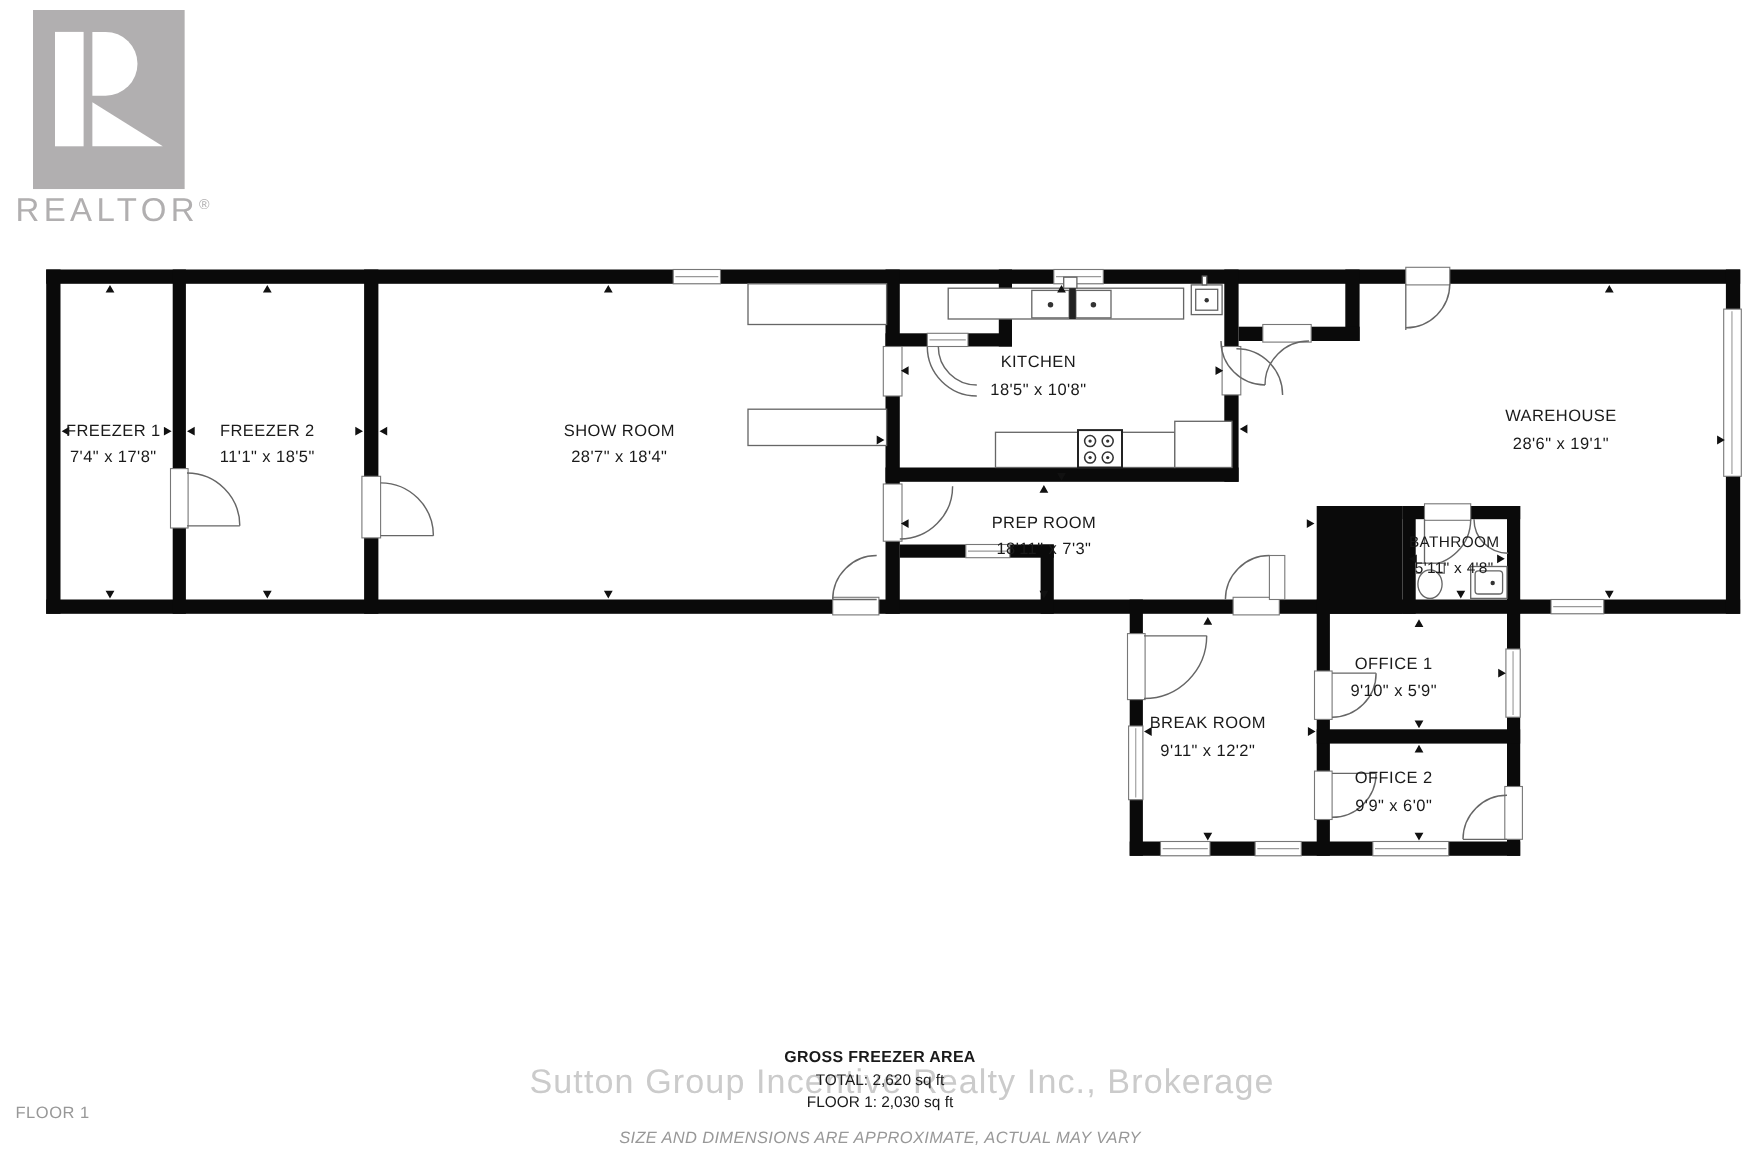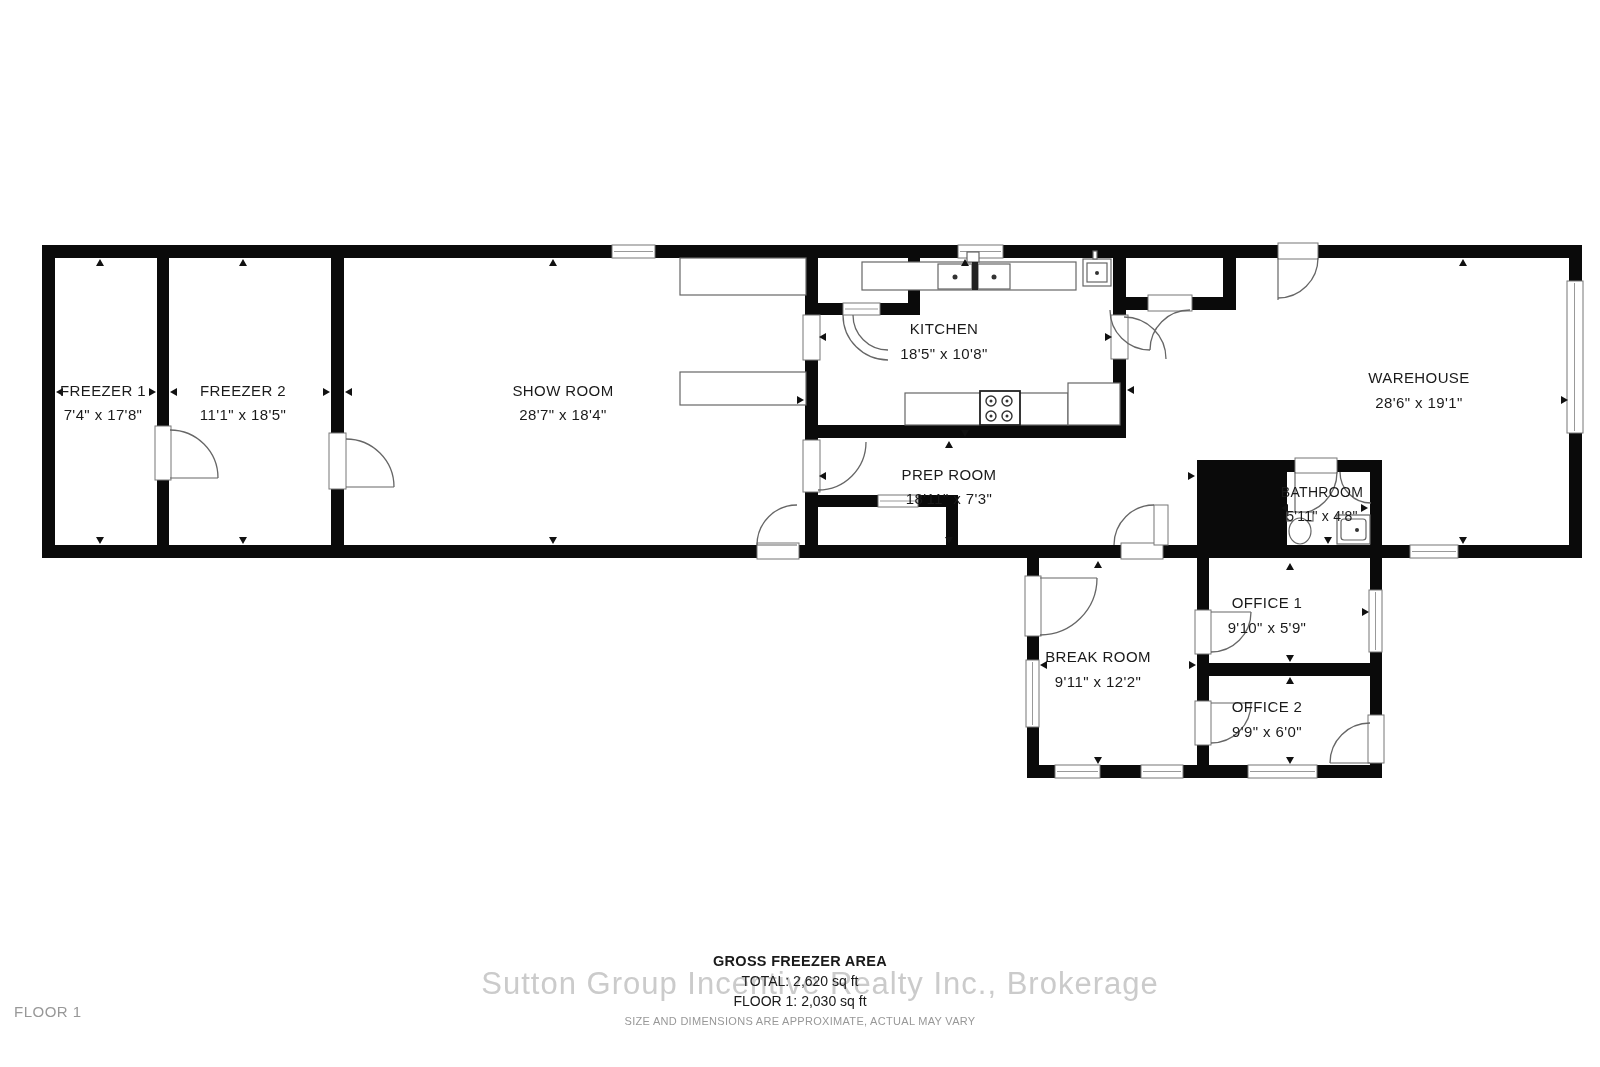--- a/index.html
+++ b/index.html
@@ -36,29 +36,38 @@
   .dot{fill:#333333;}
   .arrows{fill:#111111;}
   .lbl{font-family:"Liberation Sans",sans-serif;font-size:15px;fill:var(--text);
        text-anchor:middle;letter-spacing:.4px;}
   .lbl-s{font-family:"Liberation Sans",sans-serif;font-size:14px;fill:var(--text);
        text-anchor:middle;letter-spacing:.3px;}
   
   .footer{position:absolute;left:0;right:0;top:953px;text-align:center;color:var(--text);}
   .footer .f-title{font-size:14.5px;font-weight:600;letter-spacing:.3px;}
   .footer .f-line{font-size:14px;margin-top:4px;}
-  .footer .f-disclaimer{font-size:11px;color:var(--muted-text);margin-top:6px;letter-spacing:.3px;}
+  .footer .f-disclaimer{font-size:15px;color:var(--muted-text);margin-top:17px;letter-spacing:.3px;font-style:italic;}
   .floor-label{position:absolute;left:14px;top:1003px;font-size:15px;color:var(--muted-text);
                letter-spacing:.5px;}
 </style>
 </head>
 <body>
 
 <div class="page">
 
+  <div class="logo">
+    <svg width="138" height="163" viewBox="0 0 138 163">
+      <rect x="0" y="0" width="138" height="163" fill="var(--logo-gray)"></rect>
+      <rect x="20" y="20" width="26" height="104" fill="#ffffff"></rect>
+      <path d="M54,20 h12 a29,29 0 0 1 0,58 h-12 z" fill="#ffffff"></path>
+      <path d="M54,84 L118,124 L54,124 z" fill="#ffffff"></path>
+    </svg>
+    <div class="logo-text"><span>REALTOR</span><sup>®</sup></div>
+  </div>
 
   <div class="watermark">Sutton Group Incentive Realty Inc., Brokerage</div>
 
   <svg class="plan" viewBox="0 0 1600 1067">
 
     <g>
       <rect class="w" x="42" y="245" width="1540" height="13"></rect>
       <rect class="w" x="42" y="545" width="1540" height="13"></rect>
       <rect class="w" x="42" y="245" width="13" height="313"></rect>
       <rect class="w" x="1569" y="245" width="13" height="313"></rect>

